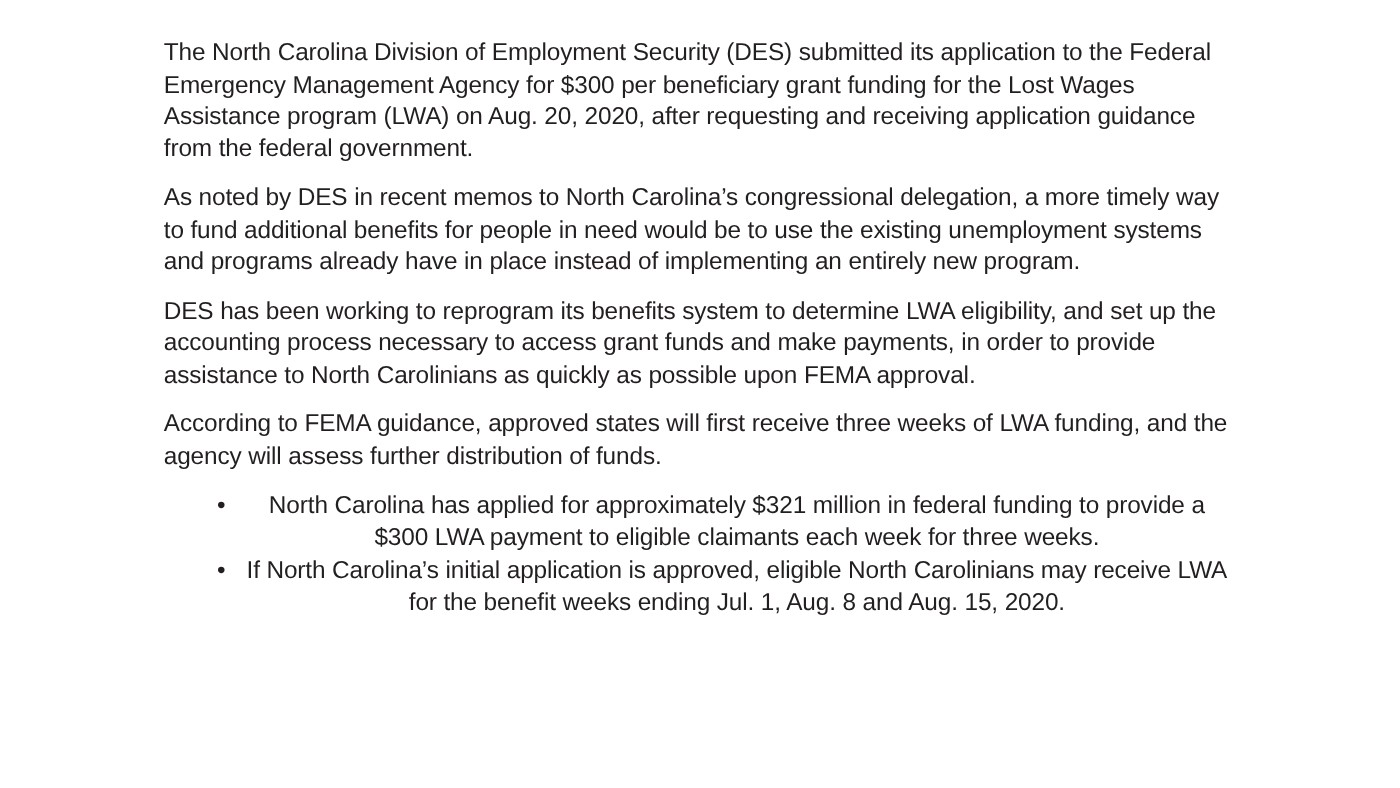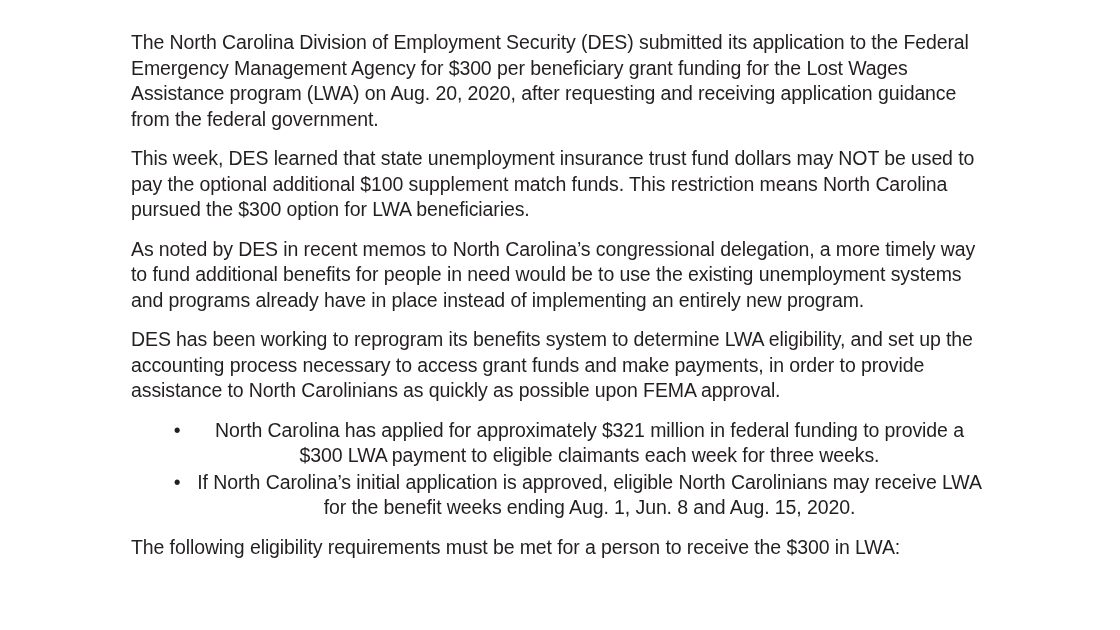--- a/index.html
+++ b/index.html
@@ -68,34 +68,33 @@
   }
 </style>
 </head>
 <body>
 
 <div class="page">
   <div class="content">
 
     <p class="para">The North Carolina Division of Employment Security (DES) submitted its application to the Federal Emergency Management Agency for $300 per beneficiary grant funding for the Lost Wages Assistance program (LWA) on Aug. 20, 2020, after requesting and receiving application guidance from the federal government.</p>
 
-    <p class="para">This week, DES learned that state unemployment insurance trust fund dollars may NOT be used to pay the optional additional $100 supplement match funds. This restriction means North Carolina pursued the $300 option for LWA beneficiaries.</p>
 
     <p class="para">As noted by DES in recent memos to North Carolina’s congressional delegation, a more timely way to fund additional benefits for people in need would be to use the existing unemployment systems and programs already have in place instead of implementing an entirely new program.</p>
 
     <p class="para">DES has been working to reprogram its benefits system to determine LWA eligibility, and set up the accounting process necessary to access grant funds and make payments, in order to provide assistance to North Carolinians as quickly as possible upon FEMA approval.</p>
 
+    <p class="para">According to FEMA guidance, approved states will first receive three weeks of LWA funding, and the agency will assess further distribution of funds.</p>
 
     <ul class="bullets">
       <li>
         <span class="bullet-dot">•</span>
         <span class="bullet-text">North Carolina has applied for approximately $321 million in federal funding to provide a $300 LWA payment to eligible claimants each week for three weeks.</span>
       </li>
       <li>
         <span class="bullet-dot">•</span>
-        <span class="bullet-text">If North Carolina’s initial application is approved, eligible North Carolinians may receive LWA for the benefit weeks ending Aug. 1, Jun. 8 and Aug. 15, 2020.</span>
+        <span class="bullet-text">If North Carolina’s initial application is approved, eligible North Carolinians may receive LWA for the benefit weeks ending Jul. 1, Aug. 8 and Aug. 15, 2020.</span>
       </li>
     </ul>
 
-    <p class="para">The following eligibility requirements must be met for a person to receive the $300 in LWA:</p>
 
   </div>
 </div>
 
 </body></html>

